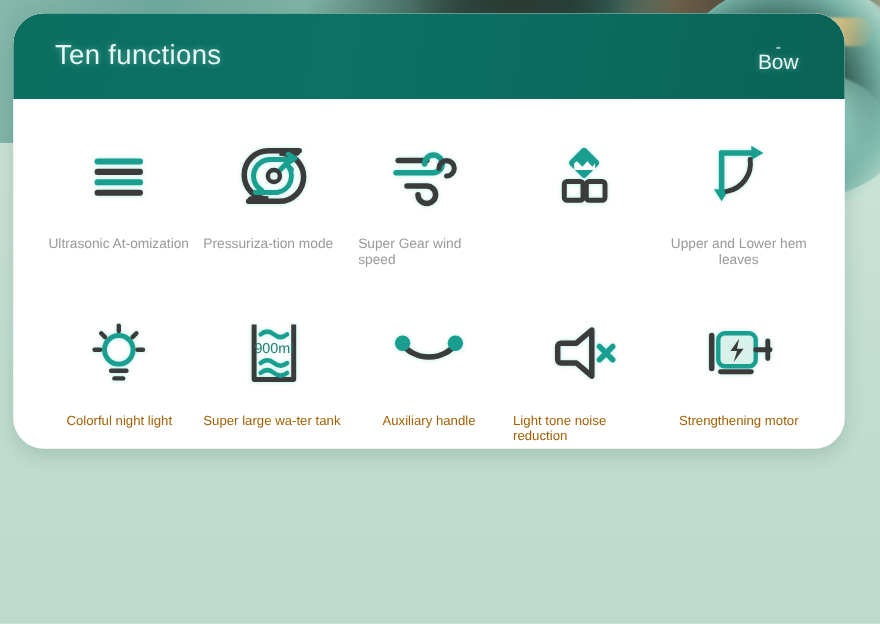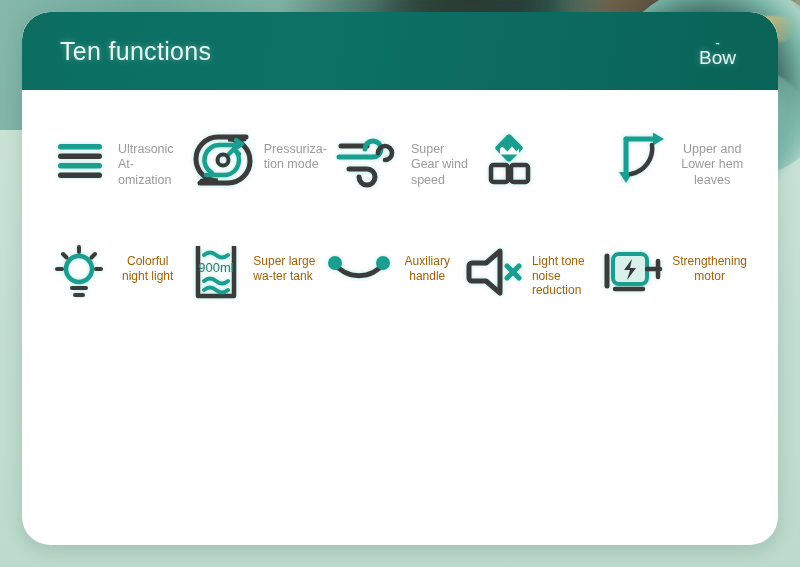--- a/index.html
+++ b/index.html
@@ -44,21 +44,21 @@
   .bd-teal-blob {
     position: absolute; right: -10px; top: 66px; width: 150px; height: 120px;
     border-radius: 50% 50% 45% 55%;
     background: radial-gradient(circle at 40% 40%, #78bdb0 0%, #8cc7b9 45%, rgba(150,205,190,0) 78%);
     filter: blur(1px);
   }
 
   
   .card {
     position: absolute;
-    left: 22px; top: 12px; width: 756px; height: 533px;
+    left: 12px; top: 12px; width: 756px; height: 396px;
     background: #ffffff;
     border-radius: 28px;
     box-shadow: 0 6px 18px rgba(40,80,70,0.18);
     overflow: hidden;
   }
   .card-header {
     position: relative;
     height: 78px;
     background: linear-gradient(100deg, #0b6e61 0%, #0d7166 40%, #0a6357 100%);
     border-radius: 28px 28px 0 0;
@@ -82,21 +82,21 @@
     text-shadow: 0 0 6px rgba(190,240,230,0.45);
   }
 
   
   .grid {
     padding: 34px 26px 0 26px;
     display: grid;
     grid-template-columns: repeat(5, 1fr);
     row-gap: 56px;
   }
-  .feature { display: flex; }
+  .feature { display: flex; flex-direction: column; align-items: center; }
   .icon-box {
     width: 72px; height: 72px;
     display: flex; align-items: center; justify-content: center;
     filter: drop-shadow(0 0 2px rgba(120,220,205,0.55));
   }
   .feature-label {
     margin-top: 18px;
     width: 100%;
     text-align: center;
     font-size: 12.5px;

